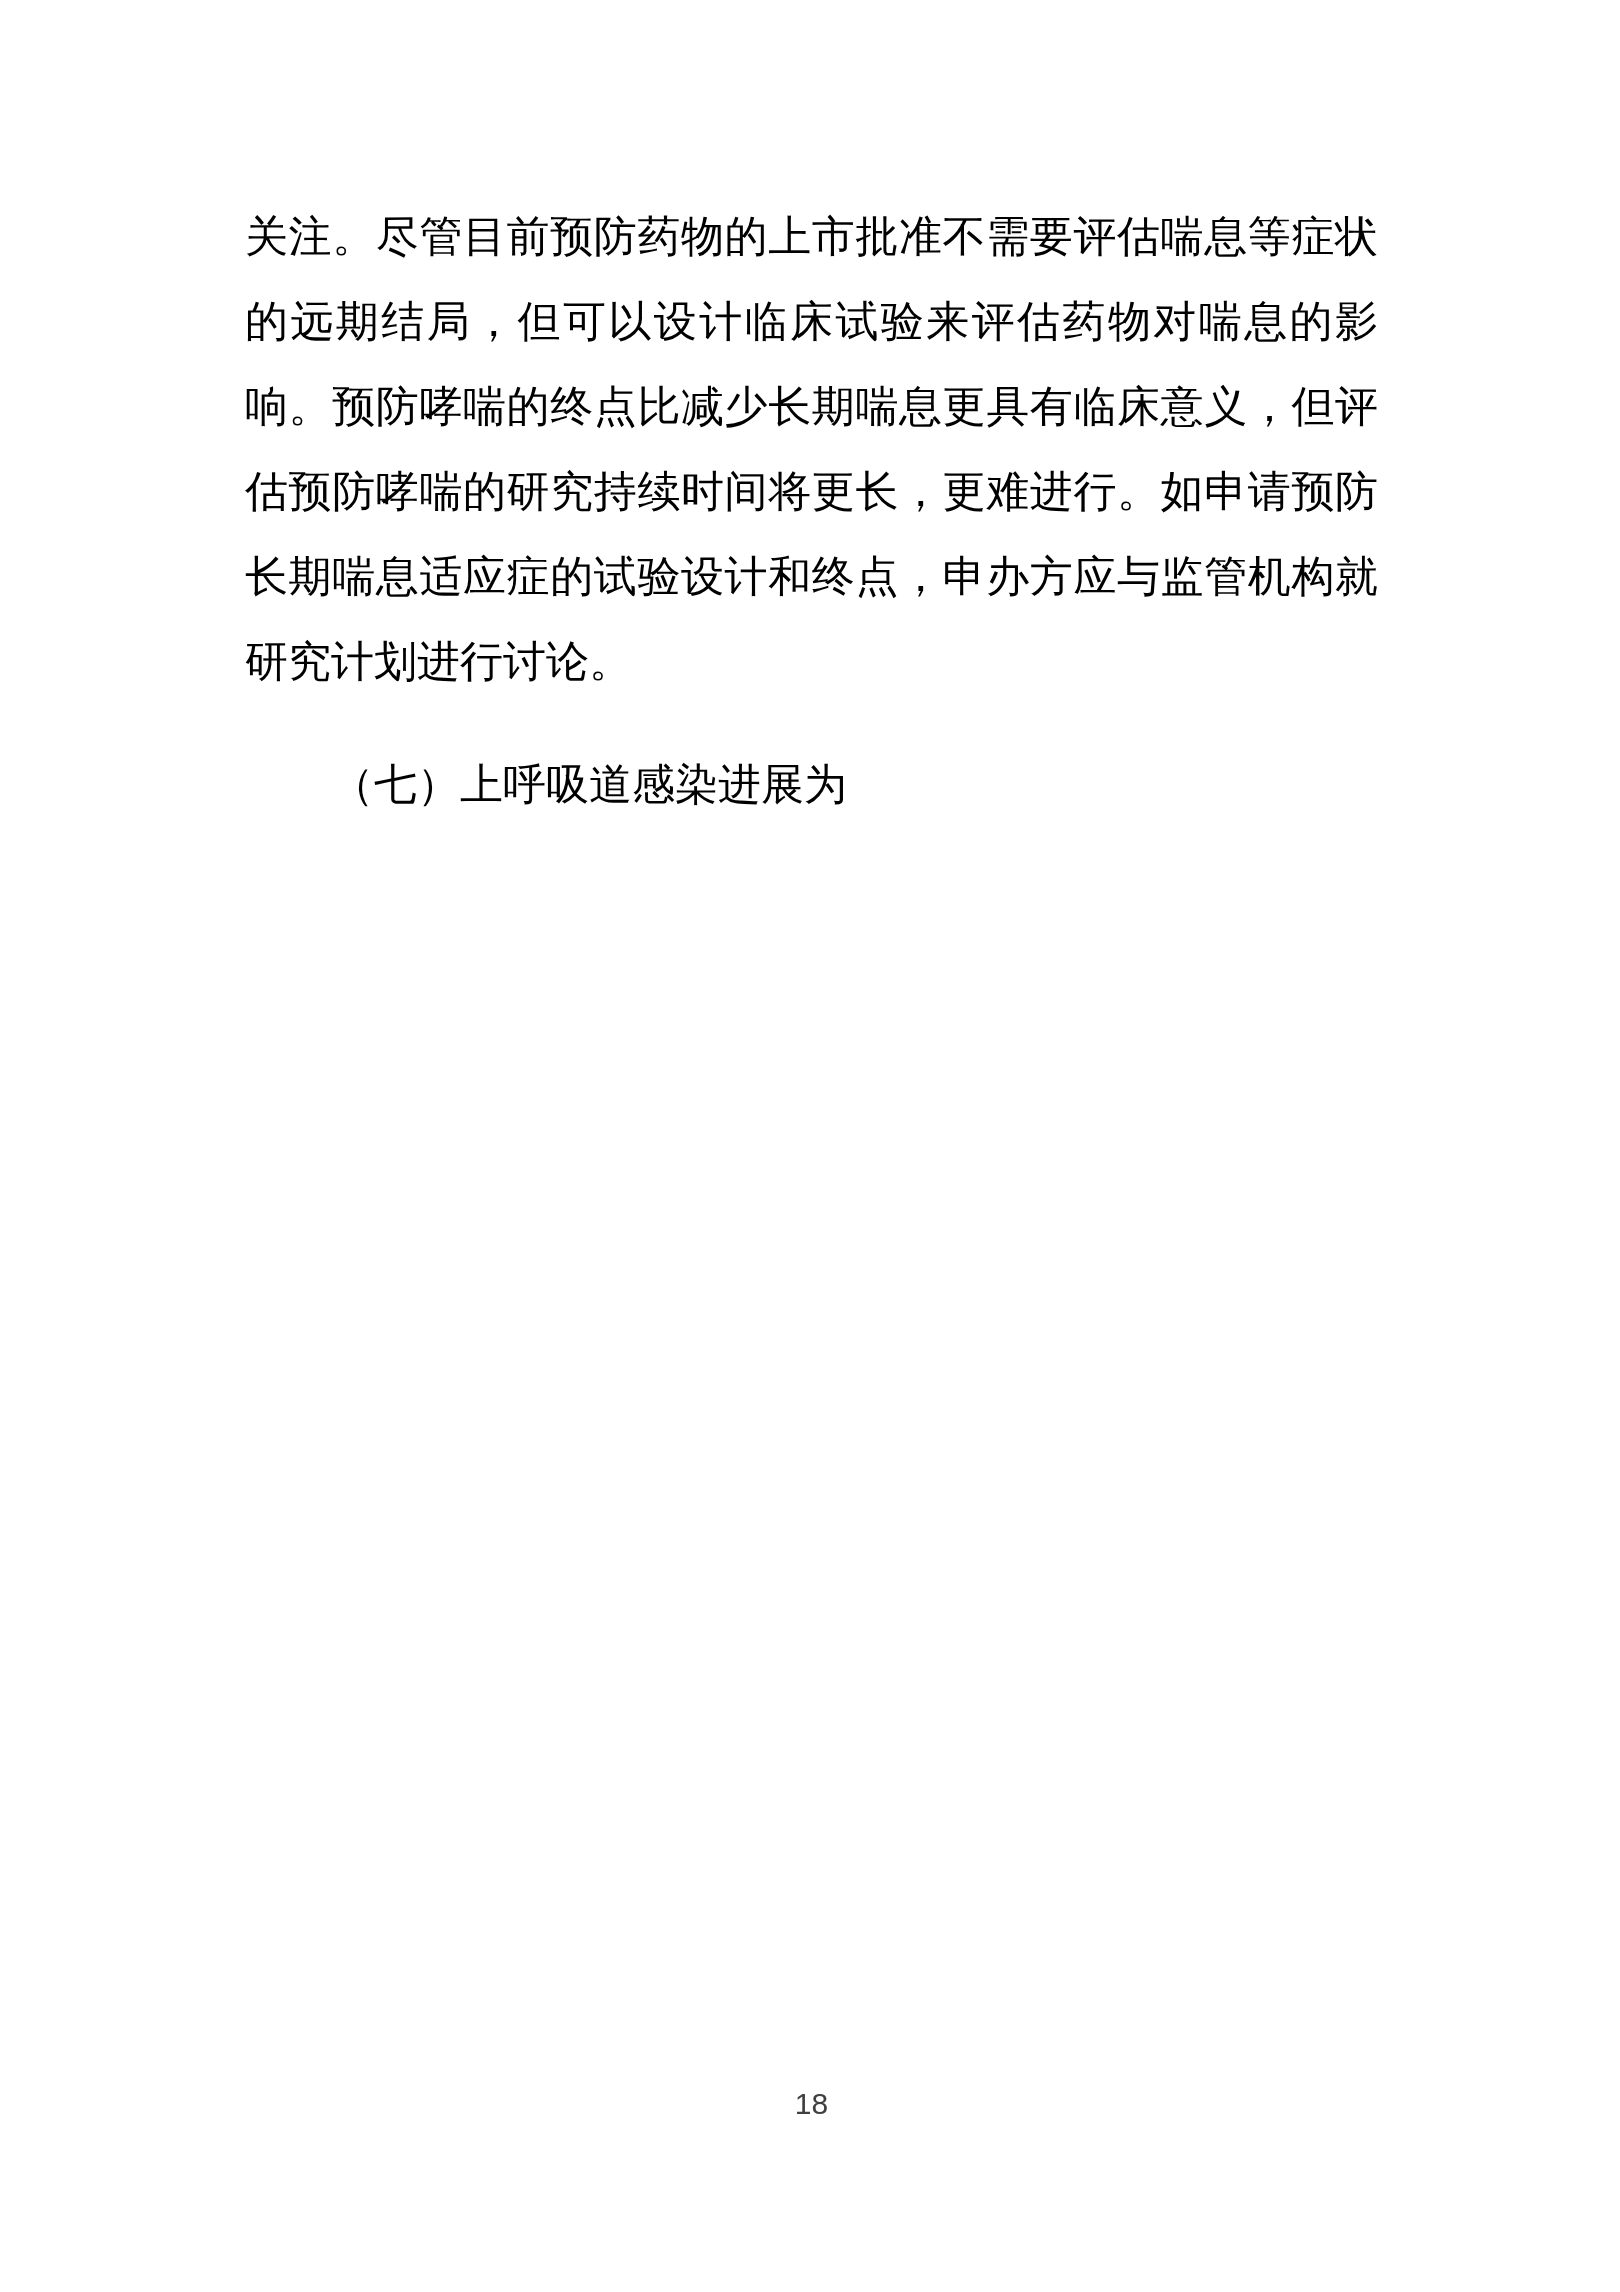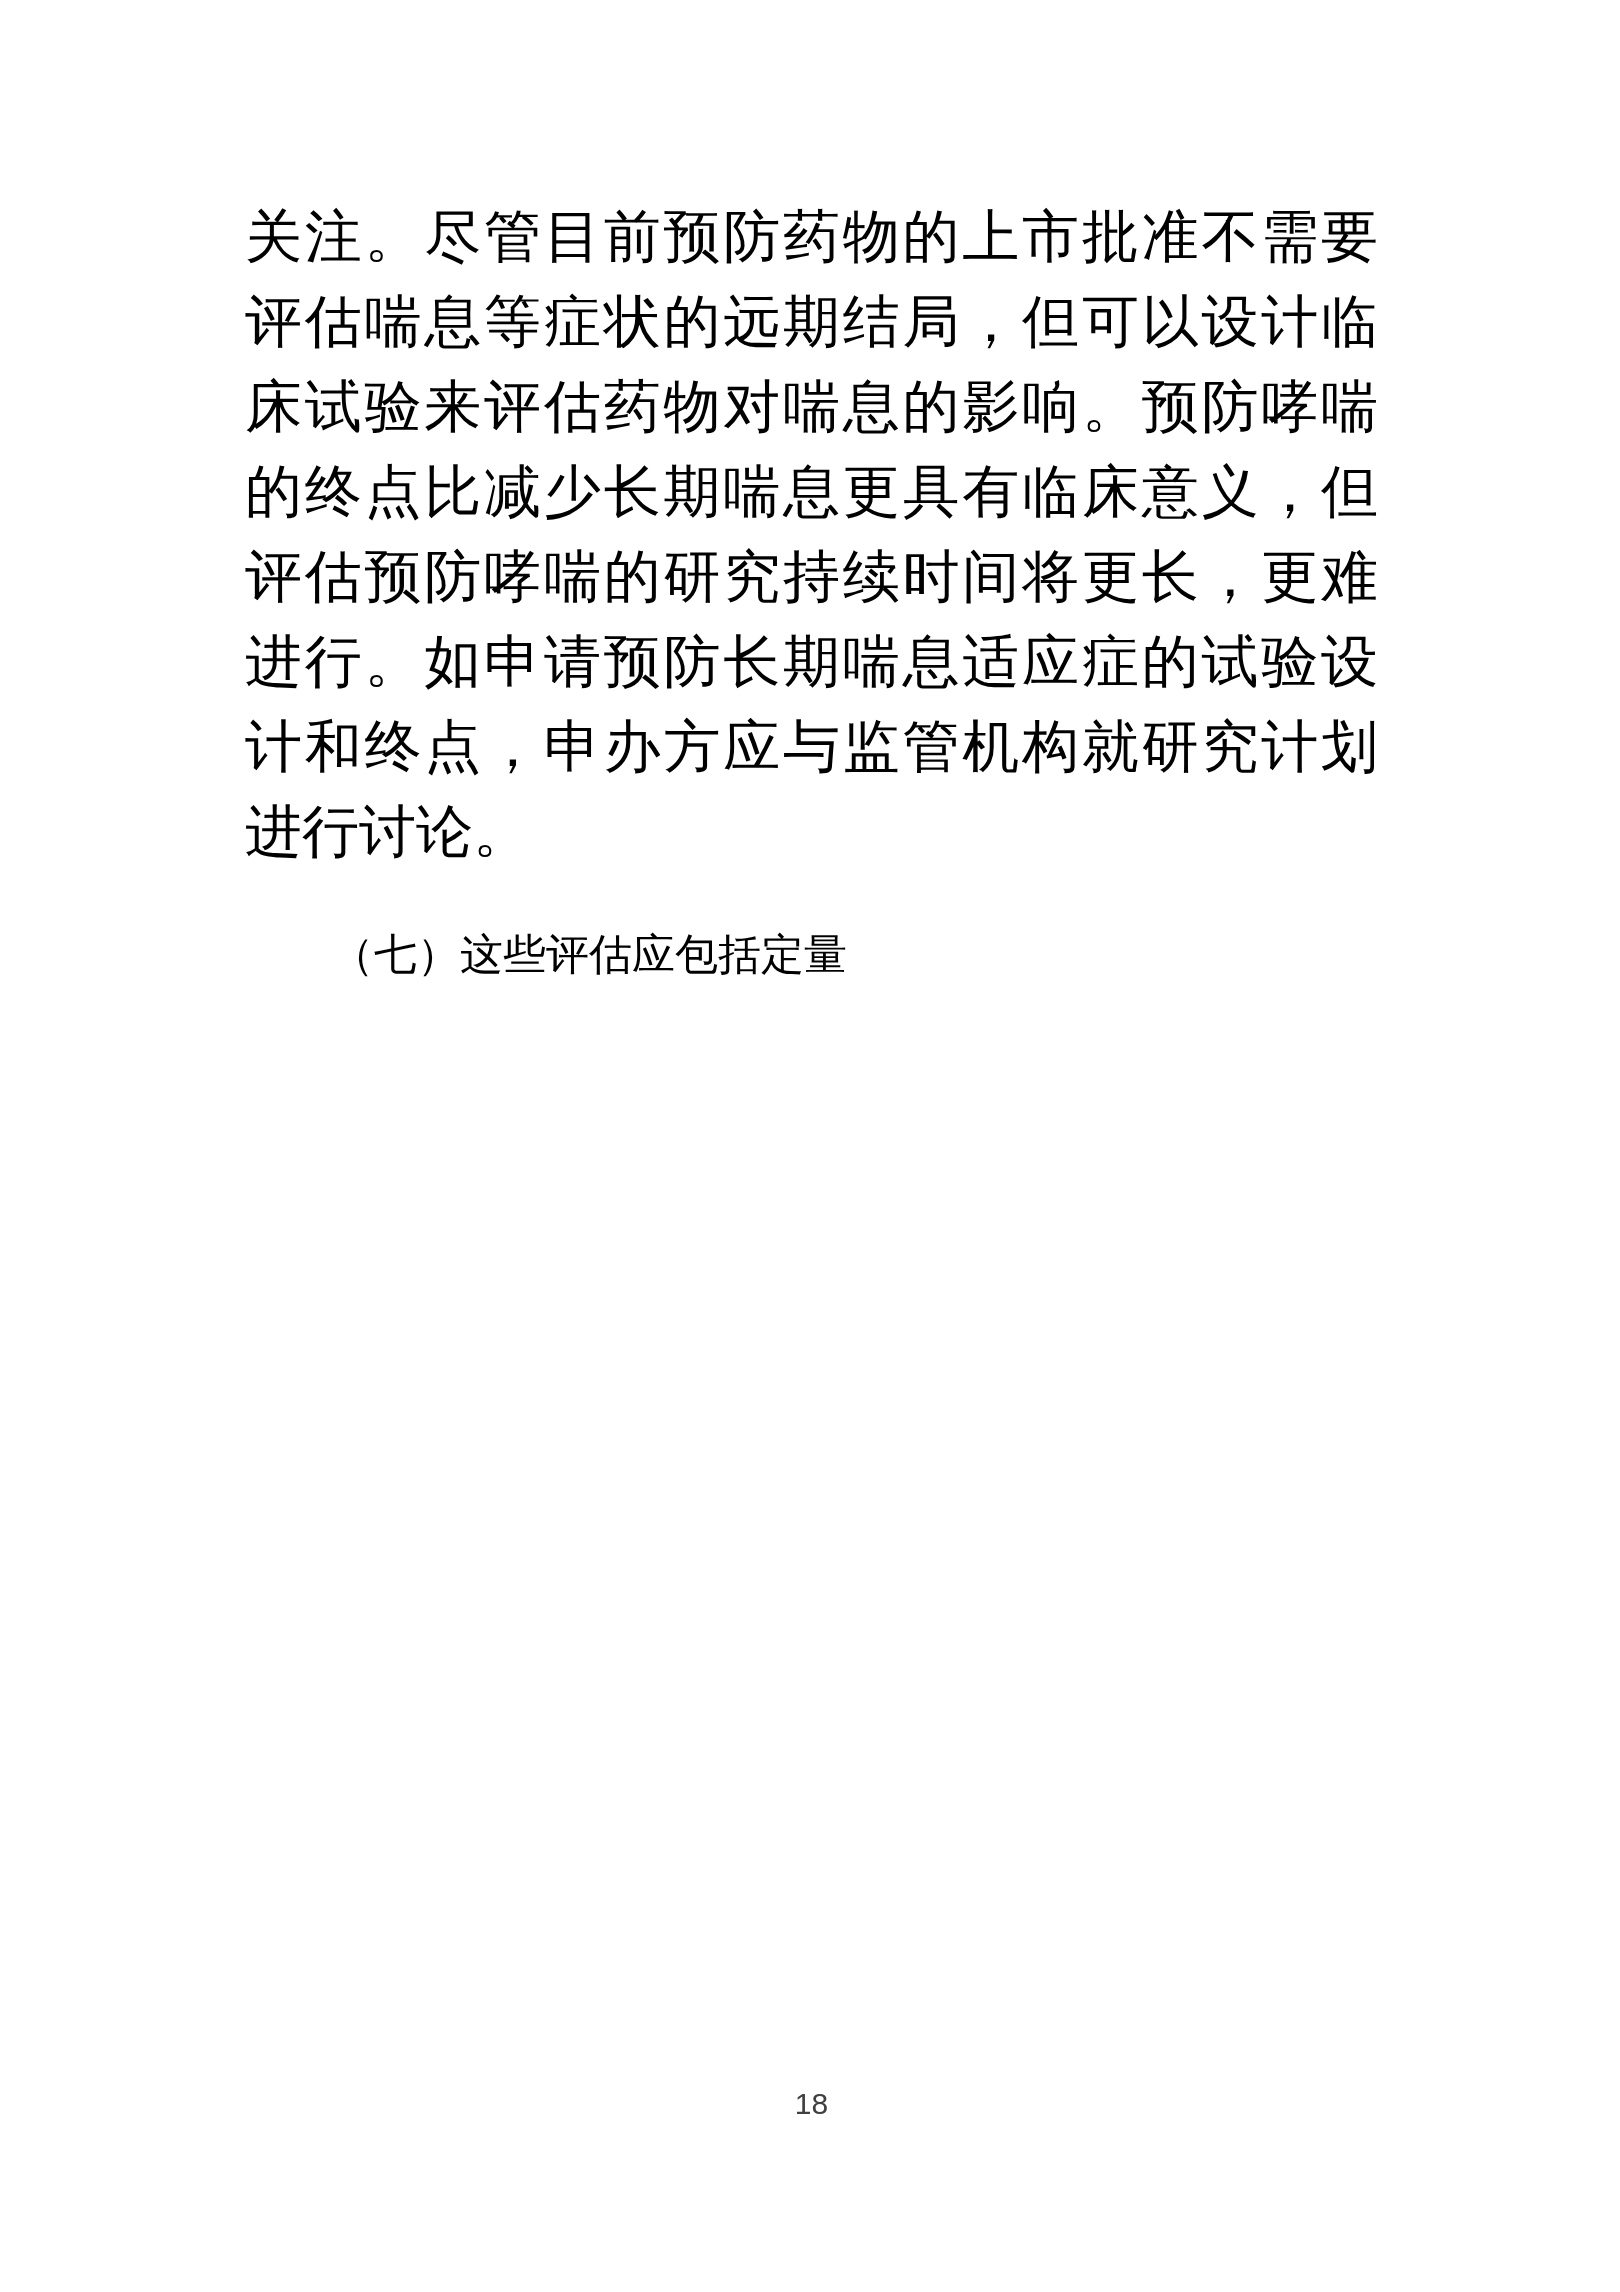--- a/index.html
+++ b/index.html
@@ -17,21 +17,21 @@
     overflow: hidden;
   }
   .content {
     position: absolute;
     left: 245px;
     top: 194px;
     width: 1133px;
   }
   .para {
     margin: 0;
-    font-size: 57px;
+    font-size: 43px;
     line-height: 85px;
     text-align: justify;
     text-justify: inter-ideograph;
     text-indent: 86px;
     word-break: normal;
   }
   .para.continuation {
     text-indent: 0;
   }
   .para + .para,
@@ -60,20 +60,20 @@
   }
 </style>
 </head>
 <body>
 
 <div class="page">
   <div class="content">
     <p class="para continuation">关注。尽管目前预防药物的上市批准不需要评估喘息等症状的远期结局，但可以设计临床试验来评估药物对喘息的影响。预防哮喘的终点比减少长期喘息更具有临床意义，但评估预防哮喘的研究持续时间将更长，更难进行。如申请预防长期喘息适应症的试验设计和终点，申办方应与监管机构就研究计划进行讨论。</p>
 
 
-    <h3 class="heading">（七）这些评估应包括定量</h3>
+    <h3 class="heading">（七）上呼吸道感染进展为</h3>
 
 
   </div>
 
   <div class="page-number">18</div>
 </div>
 
 
 </body></html>

